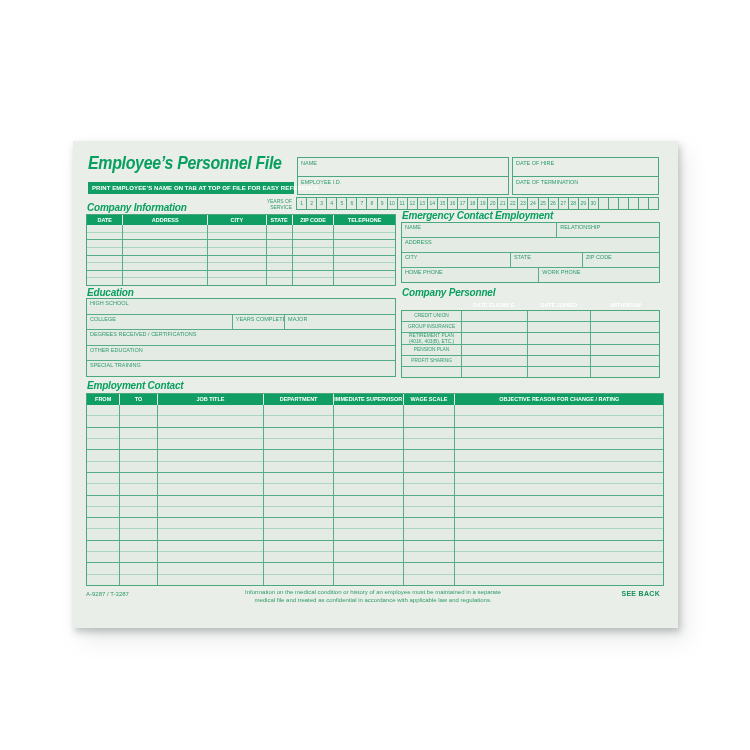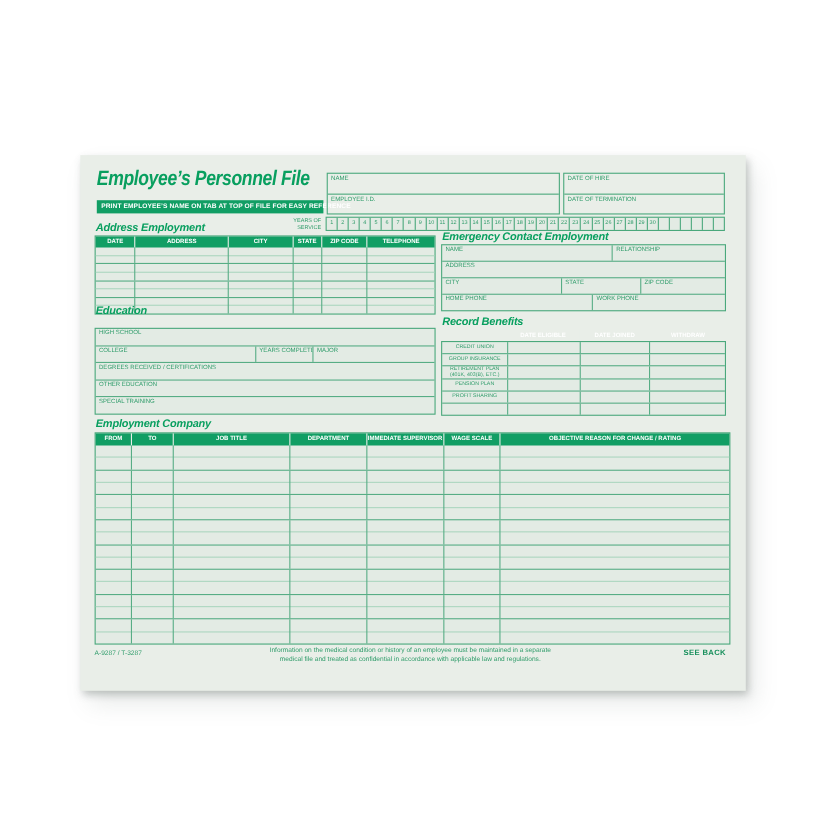--- a/index.html
+++ b/index.html
@@ -17,21 +17,21 @@
   .nm{left:224px;top:16px;width:212px;height:38px}
   .hr{left:439px;top:16px;width:147px;height:38px}
   .half{flex:1;font-size:5.5px;color:#2f9c6a;padding:2px 0 0 3px;box-sizing:border-box;overflow:hidden}
   .half+.half{border-top:1px solid #4aa87c}
   .yos-label{left:164px;top:57px;width:55px;text-align:right;font-size:5px;line-height:6px;color:#2f9c6a;white-space:pre-line}
   .yos-row{left:223px;top:56px;width:363px;height:13px;display:flex;border:1px solid #4aa87c;box-sizing:border-box;background:rgba(120,190,155,.05)}
   .yos-cell{flex:1;border-left:1px solid #4aa87c;font-size:5px;color:#2f9c6a;text-align:center;line-height:11px;overflow:hidden}
   .yos-cell:first-child{border-left:none}
   
   .sec-title{font-size:10px;font-weight:bold;font-style:italic;color:#089f5f;letter-spacing:-.2px;white-space:nowrap}
-  .t-addr{left:14px;top:61px}.t-ec{left:329px;top:69px}.t-edu{left:14px;top:136px}
+  .t-addr{left:14px;top:61px}.t-ec{left:329px;top:69px}.t-edu{left:14px;top:146px}
   .t-cb{left:329px;top:146px}.t-er{left:14px;top:239px}
   
   .thead{display:flex;background:#119e64;height:10px}
   .th{box-sizing:border-box;font-size:5.5px;font-weight:bold;color:#fff;text-align:center;line-height:10px;
       white-space:nowrap;overflow:hidden}
   .th+.th{border-left:1px solid #e9eee8}
   .tbody{display:flex;flex-direction:column}
   .trow{flex:1;display:flex;box-sizing:border-box}
   .trow+.trow{border-top:1px solid #57ad85}
   .ruled{background:linear-gradient(#abd6bf,#abd6bf) no-repeat 50% 50%/100% 1px}
@@ -121,21 +121,21 @@
         <div class="yos-cell">29</div>
         <div class="yos-cell">30</div>
         <div class="yos-cell"></div>
         <div class="yos-cell"></div>
         <div class="yos-cell"></div>
         <div class="yos-cell"></div>
         <div class="yos-cell"></div>
         <div class="yos-cell"></div>
       </div>
 
-    <div class="abs sec-title t-addr">Address Employment</div>
+    <div class="abs sec-title t-addr">Company Information</div>
     <div class="abs addr-table">
       <div class="thead">
           <div class="th" style="width: 11.5%;">DATE</div>
           <div class="th" style="width: 27.5%;">ADDRESS</div>
           <div class="th" style="width: 19%;">CITY</div>
           <div class="th" style="width: 8.5%;">STATE</div>
           <div class="th" style="width: 13.5%;">ZIP CODE</div>
           <div class="th" style="width: 20%;">TELEPHONE</div>
         </div>
       <div class="tbody" style="flex:1">
@@ -208,21 +208,21 @@
           <div class="fcell" style="width: 100%;">DEGREES RECEIVED / CERTIFICATIONS</div>
         </div>
         <div class="ec-row bt">
           <div class="fcell" style="width: 100%;">OTHER EDUCATION</div>
         </div>
         <div class="ec-row bt">
           <div class="fcell" style="width: 100%;">SPECIAL TRAINING</div>
         </div>
       </div>
 
-    <div class="abs sec-title t-cb">Record Benefits</div>
+    <div class="abs sec-title t-cb">Company Personnel</div>
     <div class="abs cb-head">
         <div class="cb-spacer" style="width: 23%;"></div>
         <div class="th" style="width: 25.5%;">DATE ELIGIBLE</div>
         <div class="th" style="width: 24.5%;">DATE JOINED</div>
         <div class="th" style="width: 27%;">WITHDRAW</div>
       </div>
     <div class="abs cb-body">
         <div class="cb-row">
           <div class="cb-label" style="width: 23%;">CREDIT UNION</div>
           <div class="bcell" style="width: 25.5%;"></div>
@@ -255,21 +255,21 @@
           <div class="bcell" style="width: 27%;"></div>
         </div>
         <div class="cb-row bt">
           <div class="cb-label" style="width: 23%;"></div>
           <div class="bcell" style="width: 25.5%;"></div>
           <div class="bcell" style="width: 24.5%;"></div>
           <div class="bcell" style="width: 27%;"></div>
         </div>
       </div>
 
-    <div class="abs sec-title t-er">Employment Company</div>
+    <div class="abs sec-title t-er">Employment Contact</div>
     <div class="abs er-table">
       <div class="thead">
           <div class="th" style="width: 5.6%;">FROM</div>
           <div class="th" style="width: 6.5%;">TO</div>
           <div class="th" style="width: 18.5%;">JOB TITLE</div>
           <div class="th" style="width: 12.1%;">DEPARTMENT</div>
           <div class="th" style="width: 12.1%;">IMMEDIATE SUPERVISOR</div>
           <div class="th" style="width: 9%;">WAGE SCALE</div>
           <div class="th" style="width: 36.2%;">OBJECTIVE REASON FOR CHANGE / RATING</div>
         </div>

